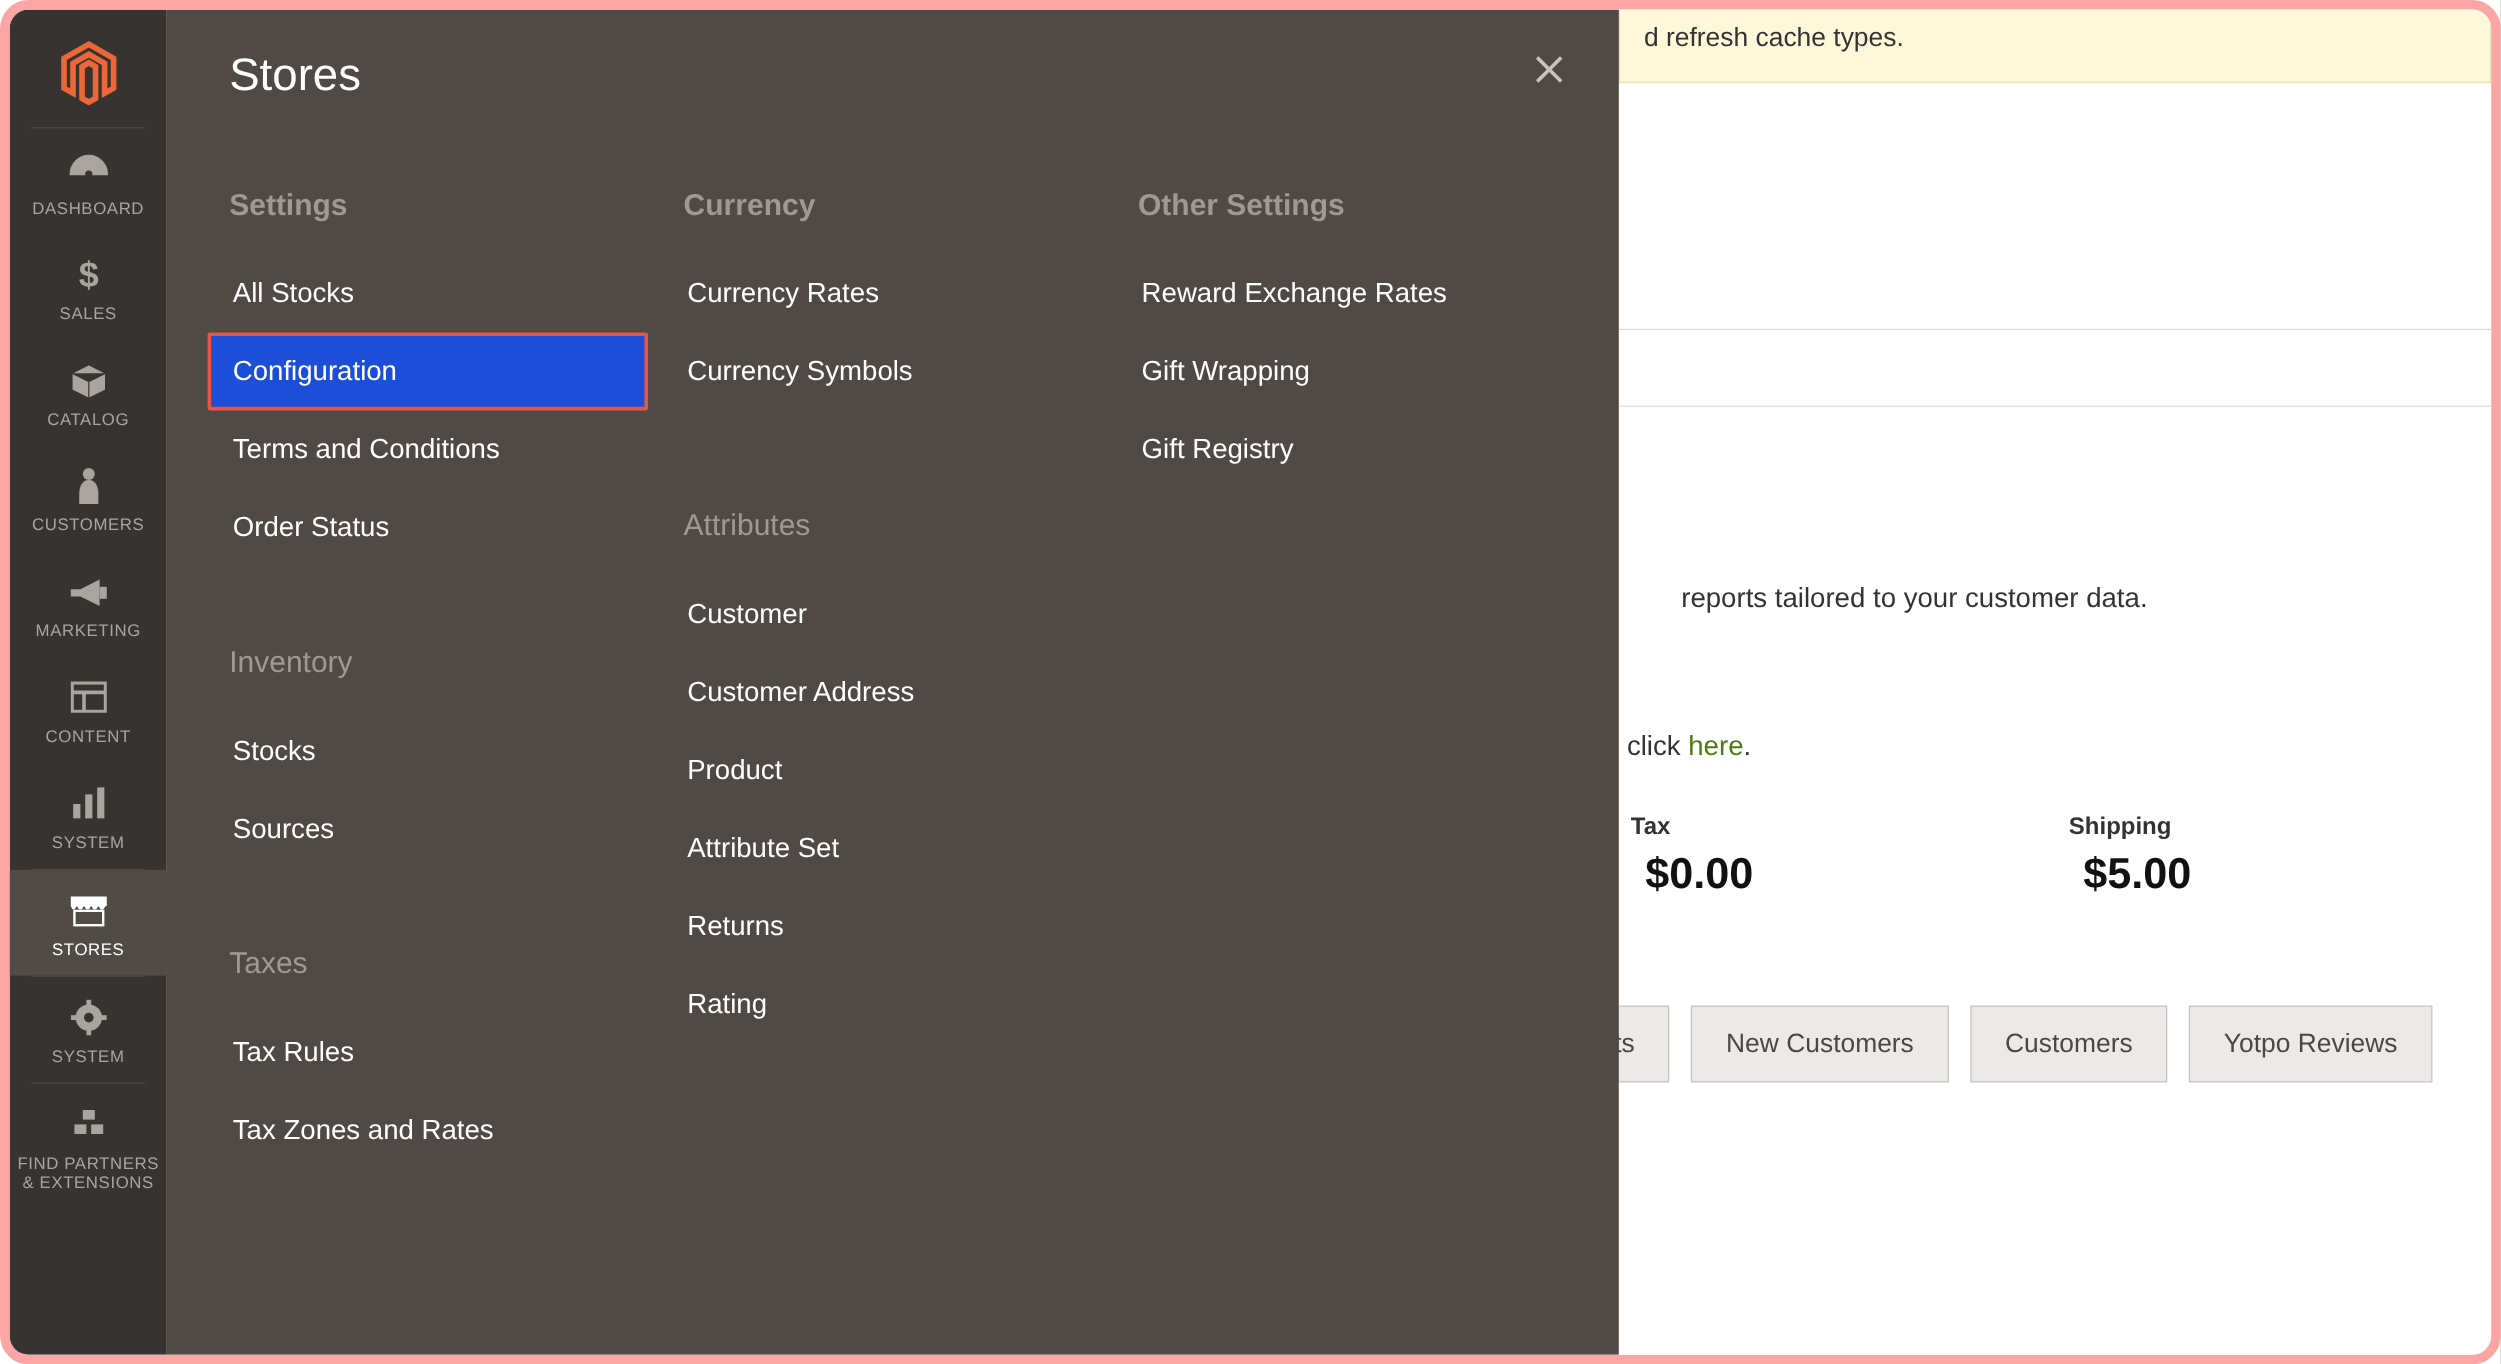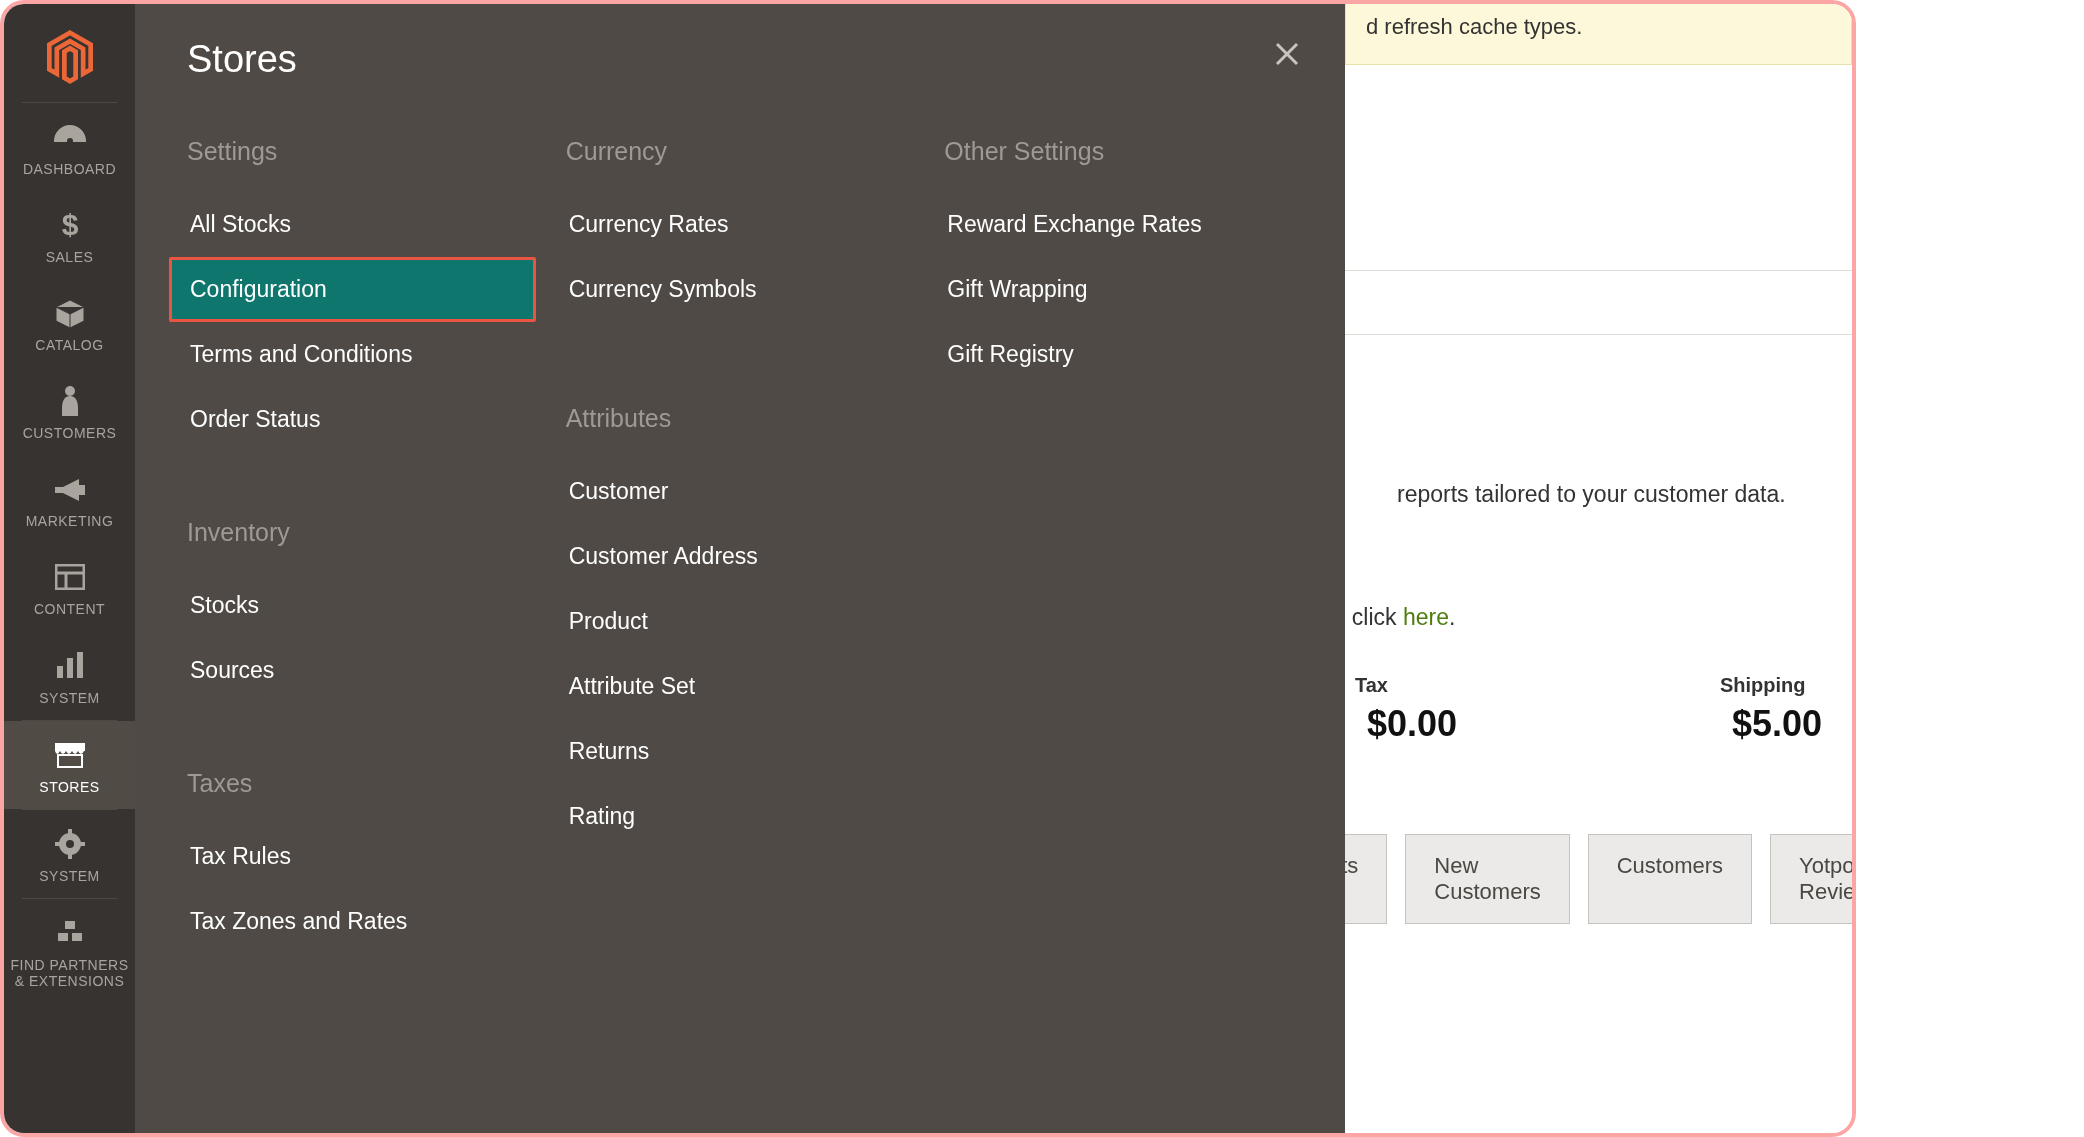--- a/index.html
+++ b/index.html
@@ -1,23 +1,23 @@
 <!DOCTYPE html>
 <html><head>
 <meta charset="utf-8">
 <style>
 * { margin: 0; padding: 0; box-sizing: border-box; font-family: -apple-system, BlinkMacSystemFont, "Segoe UI", Helvetica, Arial, sans-serif; }
 html, body { width: 2084px; height: 1137px; overflow: hidden; }
 
 .frame {
   position: relative;
-  width: 1856px;
+  width: 2084px;
   height: 1137px;
   background: #fff;
-  border: 4px solid #fca5a5;
+  border: 8px solid #fca5a5;
   border-radius: 24px;
   overflow: hidden;
 }
 
 
 .admin-nav {
   position: absolute;
   left: 0; top: 0; bottom: 0;
   width: 131px;
   background: #373330;
@@ -67,30 +67,30 @@
   cursor: pointer;
   color: #c9c4bd;
   display: flex; align-items: center; justify-content: center;
 }
 .flyout-cols { display: flex; gap: 30px; }
 .flyout-col { width: 370px; display: flex; flex-direction: column; }
 .group-heading {
   font-size: 25px; color: #9e9992; font-weight: 400;
   margin: 14px 0 26px 0;
 }
-.group-heading:first-child { margin-top: 0; }
+.group-heading:first-child { margin-top: 16px; font-weight: bold; }
 .menu-link {
   font-size: 23px; color: #fff; font-weight: 400;
   padding: 16px 18px;
   cursor: pointer;
   border: 3px solid transparent;
   margin-left: -18px;
   border-radius: 2px;
 }
-.menu-link.highlight { border-color: #eb5441; background: #0f766e; }
+.menu-link.highlight { border-color: #eb5441; background: #1d4ed8; }
 .spacer-lg { height: 52px; }
 
 
 .page-bg {
   position: absolute;
   left: 1341px; right: 0; top: 0; bottom: 0;
   background: #fff;
 }
 .notice {
   position: absolute; left: 0; right: 0; top: 0;

